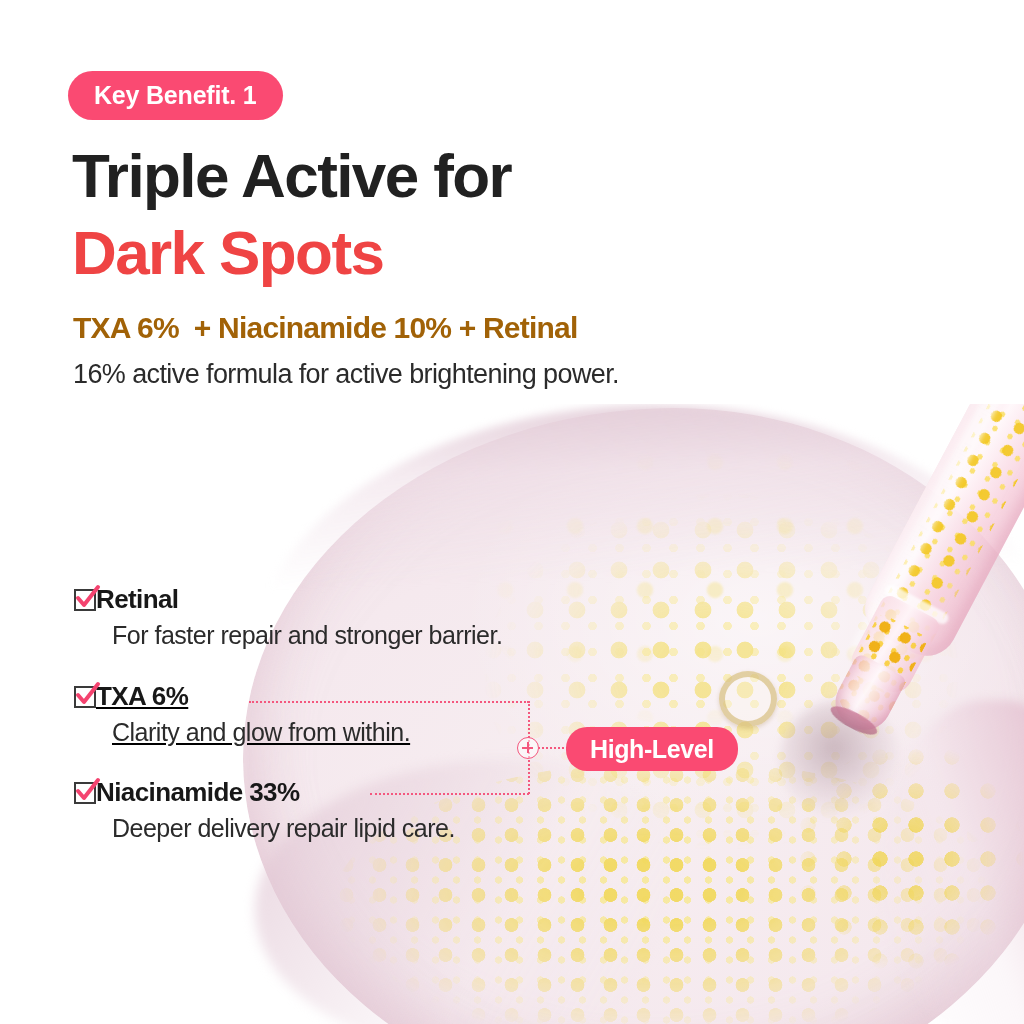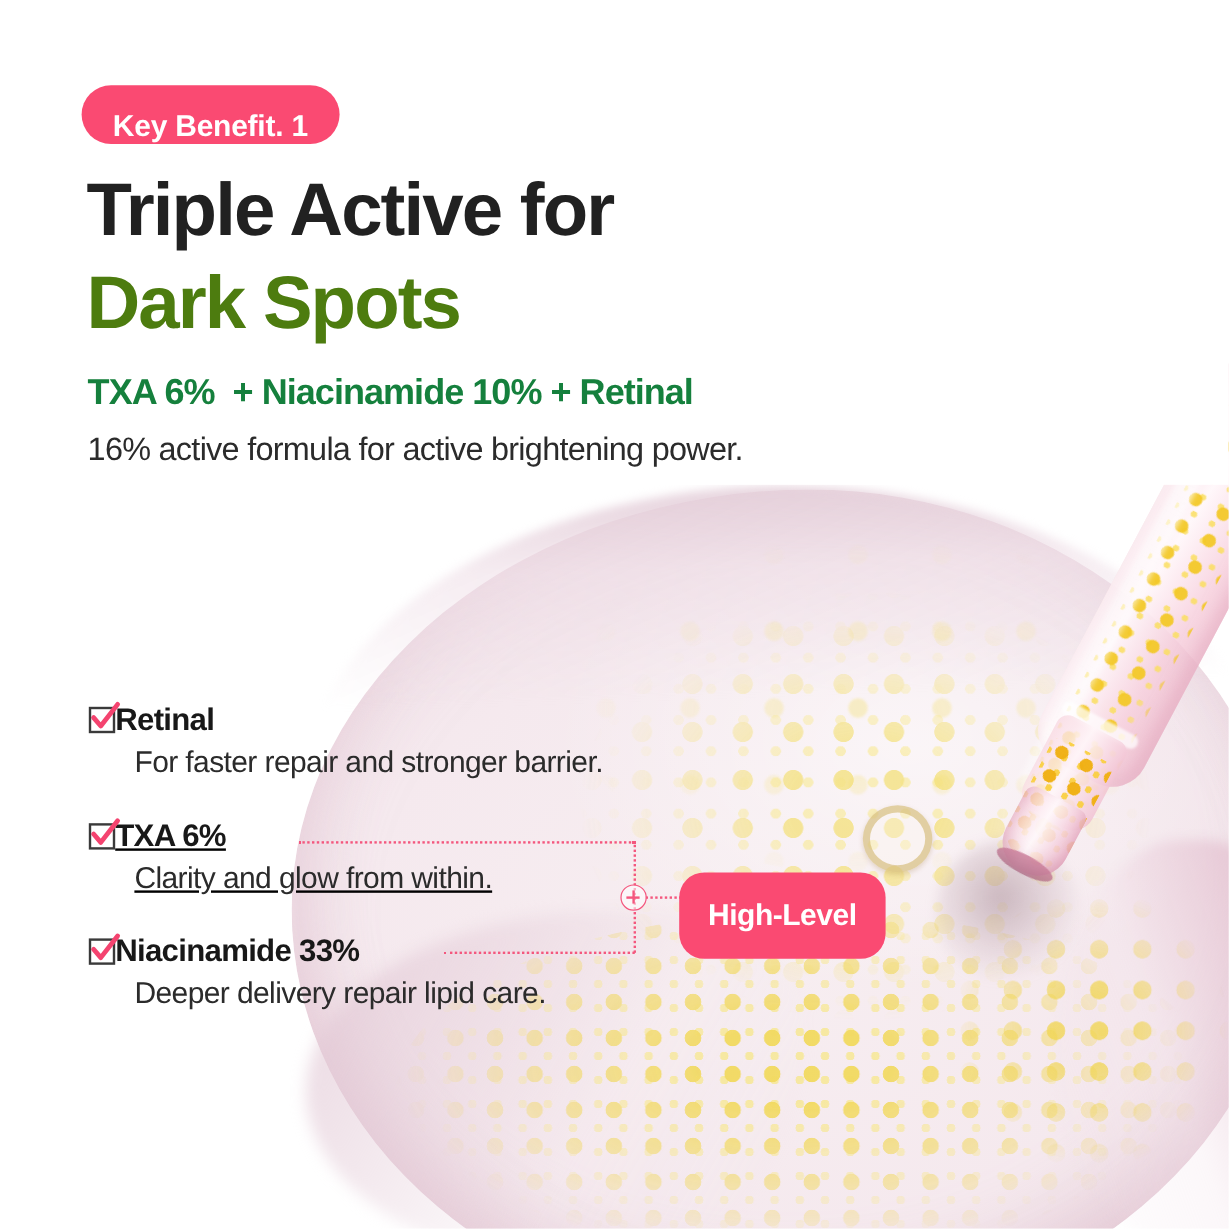--- a/index.html
+++ b/index.html
@@ -277,52 +277,52 @@
   }
 
   
   .badge-pill {
     position: absolute;
     left: 68px;
     top: 71px;
     height: 49px;
     padding: 0 26px;
     display: flex;
-    align-items: flex-end;
+    align-items: center;
     border-radius: 26px;
     background: #fa4a72;
     color: #ffffff;
     font-size: 25px;
     font-weight: bold;
     letter-spacing: -0.2px;
     white-space: nowrap;
   }
 
   
   .headline {
     position: absolute;
     left: 72px;
     top: 138px;
     font-size: 62px;
     font-weight: bold;
     line-height: 1.24;
     letter-spacing: -1.6px;
     color: #212121;
   }
-  .headline .line2 { color: #4d7c0f; display: block; }
+  .headline .line2 { color: #ef4444; display: block; }
 
   
   .sub-bold {
     position: absolute;
     left: 73px;
     top: 311px;
     font-size: 30px;
     font-weight: bold;
     letter-spacing: -0.8px;
-    color: #15803d;
+    color: #a16207;
     white-space: pre;
   }
   .sub-regular {
     position: absolute;
     left: 73px;
     top: 359px;
     font-size: 27px;
     font-weight: normal;
     letter-spacing: -0.6px;
     color: #2b2b2b;
@@ -400,21 +400,21 @@
   .plus-node::after {
     left: 9.2px; top: 4px; width: 1.8px; height: 11px;
   }
 
   
   .highlevel-pill {
     position: absolute;
     left: 566px;
     top: 727px;
     height: 36px;
-    padding: 18px 24px;
+    padding: 4px 24px;
     display: flex;
     align-items: center;
     border-radius: 21px;
     background: #fa4a72;
     color: #ffffff;
     font-size: 25px;
     font-weight: bold;
     letter-spacing: -0.4px;
     white-space: nowrap;
     z-index: 4;

